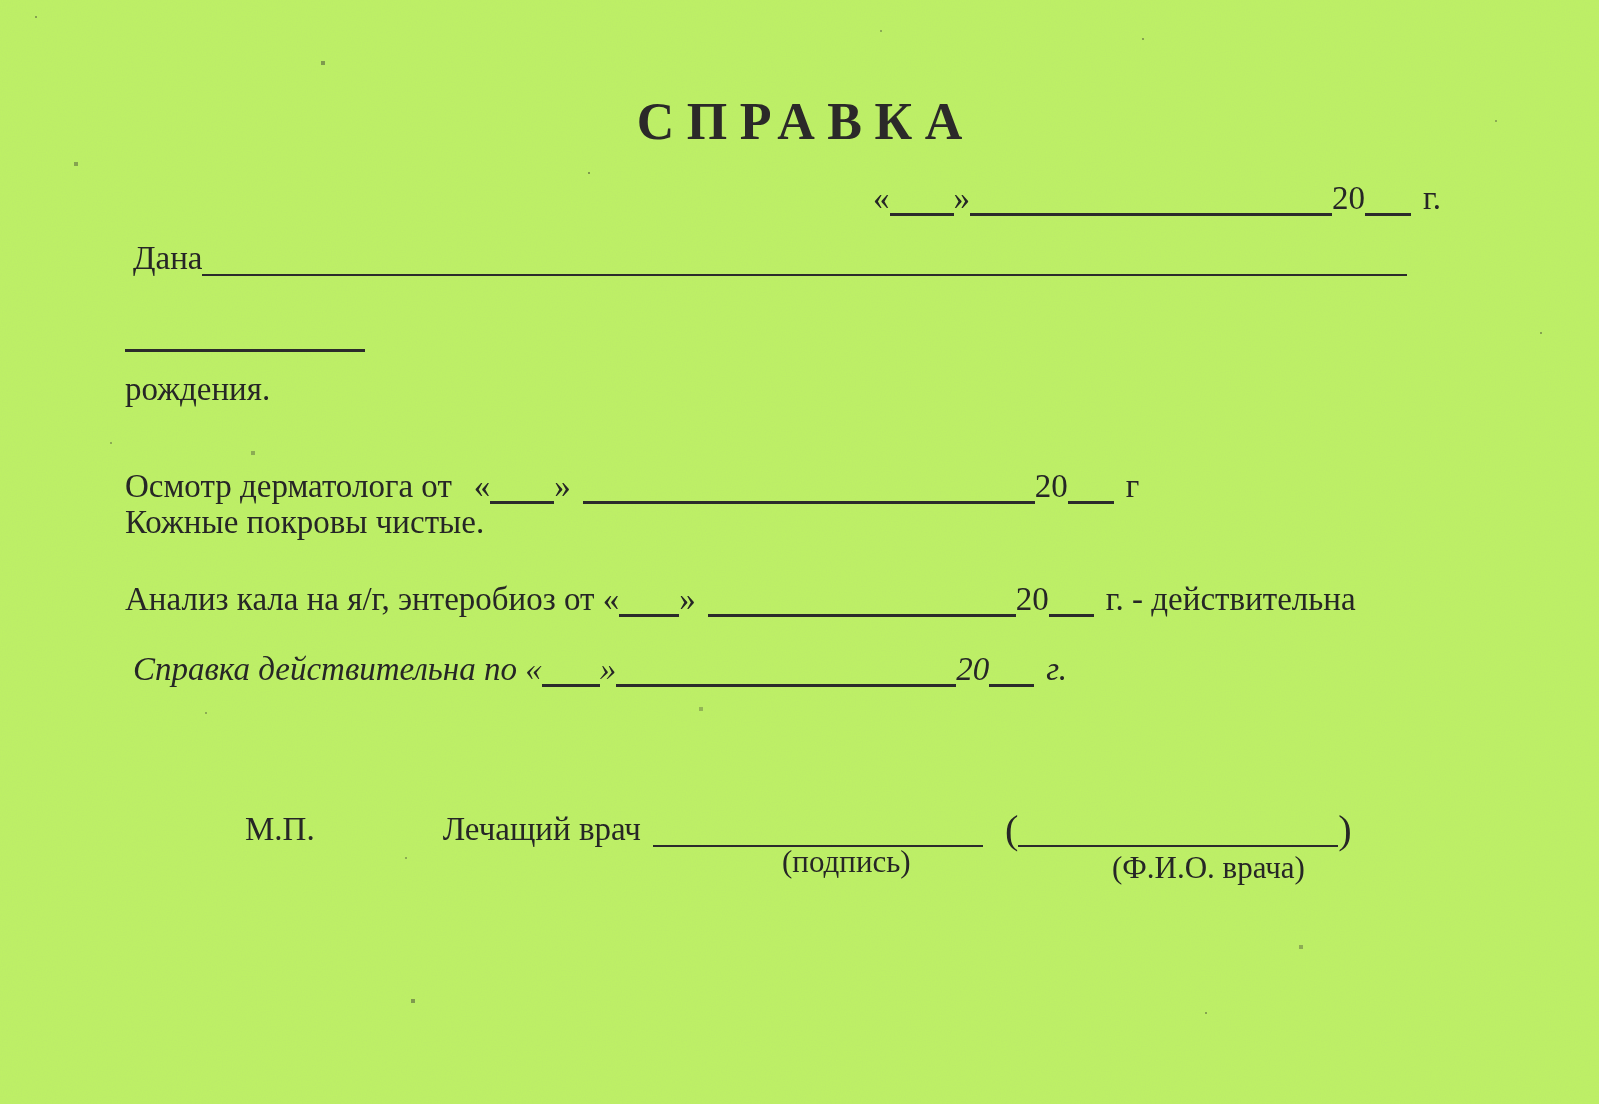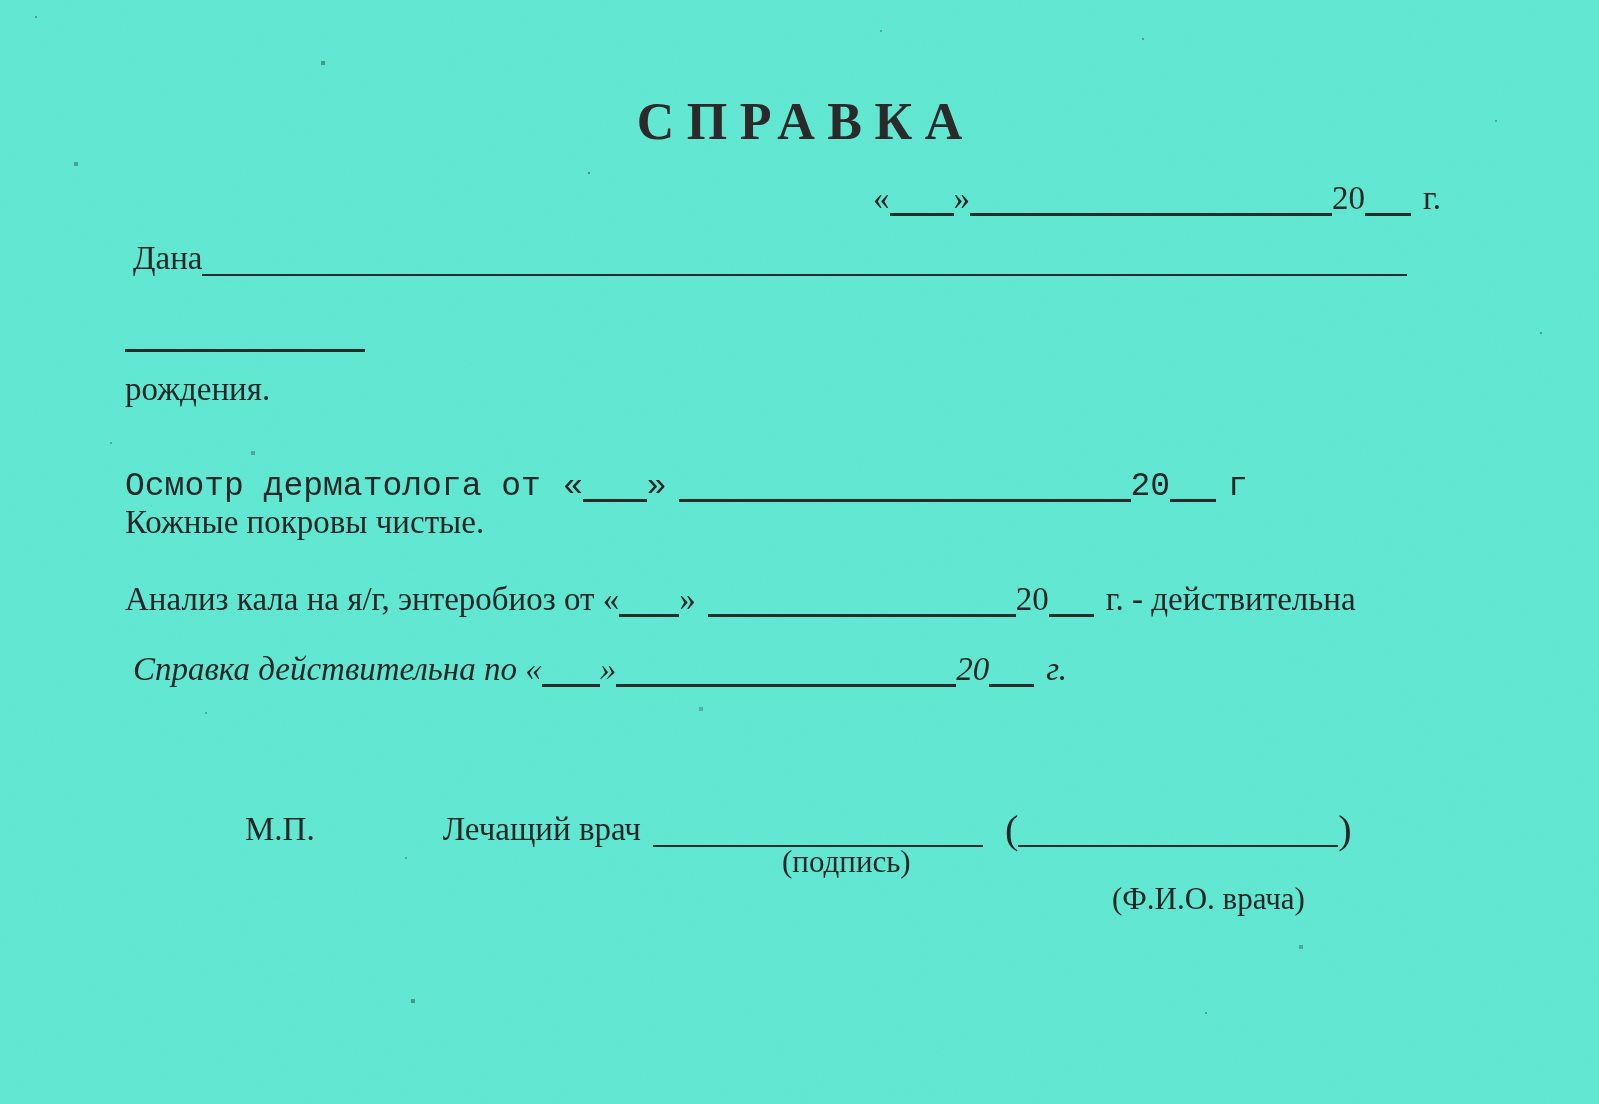--- a/index.html
+++ b/index.html
@@ -1,19 +1,19 @@
 <!DOCTYPE html>
 <html><head>
 <meta charset="utf-8">
 <style>
   html,body{margin:0;padding:0;background:#cfcecb;}
   .page{
     position:relative;
     width:1599px;height:1104px;
-    background:#5eead4;
+    background:#bef264;
     overflow:hidden;
     font-family:"Liberation Serif","DejaVu Serif",serif;
     color:#262626;
     font-size:33px;
   }
   .noise{position:absolute;inset:0;pointer-events:none;}
   .specks{position:absolute;top:0;left:0;width:2px;height:2px;background:transparent;
     box-shadow:
       322px 62px 0 1px rgba(50,50,48,.45), 1142px 38px 0 0 rgba(50,50,48,.4),
       75px 163px 0 1px rgba(50,50,48,.4), 588px 172px 0 0 rgba(50,50,48,.45),
@@ -60,26 +60,26 @@
   <h1 class="title">СПРАВКА</h1>
 
   <div class="row" style="top:180px;left:873px;"><span>«</span><span class="bl" style="width:64px"></span><span>»</span><span class="bl" style="width:362px"></span><span>20</span><span class="bl" style="width:46px"></span><span class="gap12"></span><span>г.</span></div>
 
   <div class="row" style="top:240px;left:133px;"><span>Дана</span><span class="bl" style="width:1205px;border-bottom-width:2.5px"></span></div>
 
   <div class="row" style="top:316px;left:125px;"><span class="bl" style="width:240px"></span></div>
 
   <div class="row" style="top:371px;left:125px;"><span>рождения.</span></div>
 
-  <div class="row" style="top:468px;left:125px;font-family:Liberation Mono, monospace;"><span>Осмотр дерматолога от</span><span class="gap22"></span><span>«</span><span class="bl" style="width:64px"></span><span>»</span><span class="gap12"></span><span class="bl" style="width:452px"></span><span>20</span><span class="bl" style="width:46px"></span><span class="gap12"></span><span>г</span></div>
+  <div class="row" style="top:468px;left:125px;"><span>Осмотр дерматолога от</span><span class="gap22"></span><span>«</span><span class="bl" style="width:64px"></span><span>»</span><span class="gap12"></span><span class="bl" style="width:452px"></span><span>20</span><span class="bl" style="width:46px"></span><span class="gap12"></span><span>г</span></div>
 
   <div class="row" style="top:504px;left:125px;"><span>Кожные покровы чистые.</span></div>
 
   <div class="row" style="top:581px;left:125px;"><span>Анализ кала на я/г, энтеробиоз от</span> <span>«</span><span class="bl" style="width:60px"></span><span>»</span><span class="gap12"></span><span class="bl" style="width:308px"></span><span>20</span><span class="bl" style="width:45px"></span><span class="gap12"></span><span>г. - действительна</span></div>
 
   <div class="row italic" style="top:651px;left:133px;"><span>Справка действительна по</span> <span>«</span><span class="bl" style="width:58px"></span><span>»</span><span class="bl" style="width:340px"></span><span>20</span><span class="bl" style="width:45px"></span><span class="gap12"></span><span>г.</span></div>
 
   <div class="row" style="top:811px;left:245px;"><span>М.П.</span><span class="sp"></span><span>Лечащий врач</span><span class="gap12"></span><span class="bl" style="width:330px;border-bottom-width:2.5px"></span><span class="gap22"></span><span class="paren">(</span><span class="bl" style="width:320px;border-bottom-width:2.5px"></span><span class="paren">)</span></div>
 
   <div class="caption" style="top:844px;left:782px;">(подпись)</div>
-  <div class="caption" style="top:850px;left:1112px;margin-top:31px;">(Ф.И.О. врача)</div>
+  <div class="caption" style="top:850px;left:1112px;">(Ф.И.О. врача)</div>
 
 </div>
 
 </body></html>

